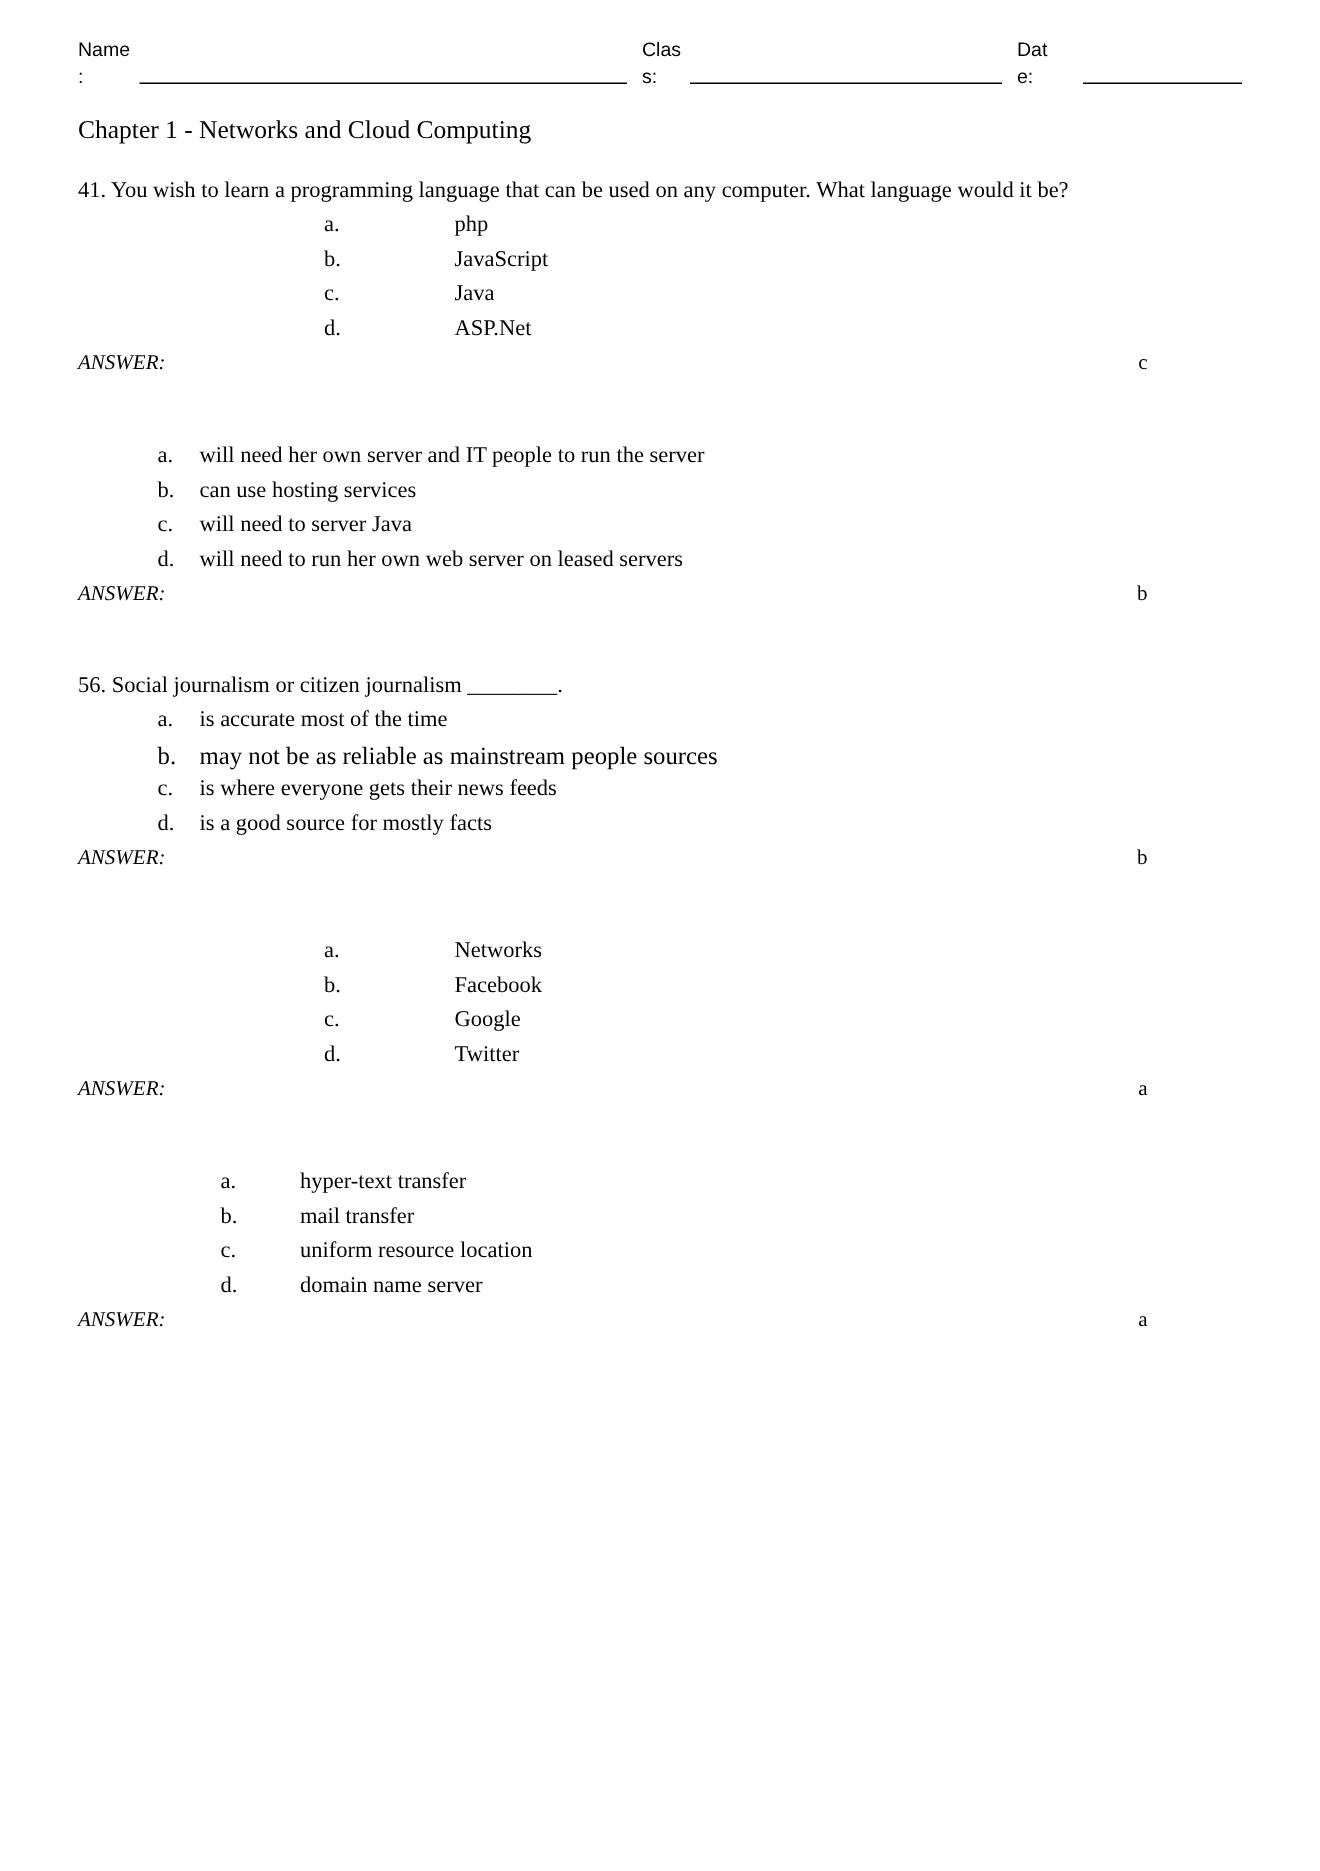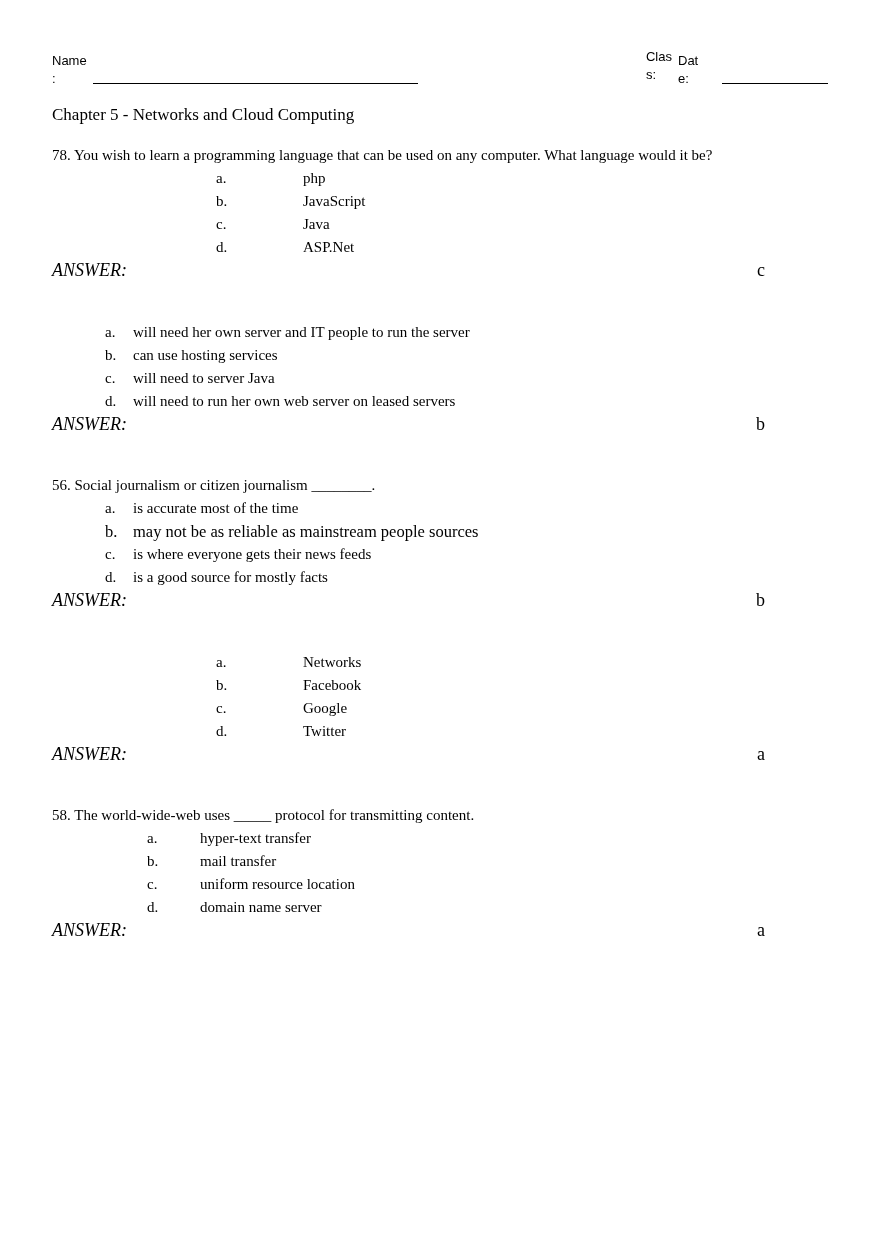--- a/index.html
+++ b/index.html
@@ -4,31 +4,31 @@
 <style>
   * { margin: 0; padding: 0; box-sizing: border-box; }
   html, body { background: #ffffff; }
   body {
     width: 880px;
     min-height: 1247px;
     font-family: "Liberation Serif", serif;
     color: #000000;
     position: relative;
   }
-  .page { padding: 48px 52px 40px 52px; }
+  .page { padding: 24px 52px 40px 52px; }
 
   
   .page-header {
     display: flex;
     align-items: flex-end;
     width: 100%;
   }
   .hdr-field { display: flex; align-items: flex-end; }
   .hdr-field.col-name  { width: 376px; }
-  .hdr-field.col-class { width: 250px; flex-direction: column; }
+  .hdr-field.col-class { width: 250px; }
   .hdr-field.col-date  { flex: 1; gap: 18px; }
   .hdr-label {
     font-family: "Liberation Sans", sans-serif;
     font-size: 13px;
     line-height: 1.35;
     padding-right: 6px;
   }
   .hdr-label span { display: block; }
   .hdr-line {
     flex: 1;
@@ -58,21 +58,21 @@
   .indent-wide   .letter { width: 87px; }
   .indent-narrow { padding-left: 53px; }
   .indent-narrow .letter { width: 28px; }
   .indent-mid    { padding-left: 95px; }
   .indent-mid    .letter { width: 53px; }
   .opt-large { font-size: 16.5px; }
 
   .answer-row {
     display: flex;
     justify-content: space-between;
-    font-size: 18px;
+    font-size: 14px;
     line-height: 23px;
   }
   .answer-label { font-style: italic; }
   .answer-letter { padding-right: 63px; }
 </style>
 </head>
 <body>
 
 <div class="page">
 
@@ -93,24 +93,24 @@
     </div>
     <div class="hdr-field col-date">
       <div class="hdr-label">
         <span>Dat</span>
         <span>e:</span>
       </div>
       <div class="hdr-line"></div>
     </div>
   </header>
 
-  <h1 class="chapter-title">Chapter 5 - Networks and Cloud Computing</h1>
+  <h1 class="chapter-title">Chapter 1 - Networks and Cloud Computing</h1>
 
   <section class="question-block first">
-    <p class="q-line"><span>78.</span> <span>You wish to learn a programming language that can be used on any computer. What language would it be?</span></p>
+    <p class="q-line"><span>41.</span> <span>You wish to learn a programming language that can be used on any computer. What language would it be?</span></p>
     <div class="options">
       <div class="opt indent-wide">
           <span class="letter">a.</span>
           <span class="opt-text">php</span>
         </div>
       <div class="opt indent-wide">
           <span class="letter">b.</span>
           <span class="opt-text">JavaScript</span>
         </div>
       <div class="opt indent-wide">
@@ -198,21 +198,20 @@
           <span class="opt-text">Twitter</span>
         </div>
     </div>
     <div class="answer-row">
       <span class="answer-label">ANSWER:</span>
       <span class="answer-letter">a</span>
     </div>
   </section>
 
   <section class="question-block">
-    <p class="q-line"><span>58.</span> <span>The world-wide-web uses _____ protocol for transmitting content.</span></p>
     <div class="options">
       <div class="opt indent-mid">
           <span class="letter">a.</span>
           <span class="opt-text">hyper-text transfer</span>
         </div>
       <div class="opt indent-mid">
           <span class="letter">b.</span>
           <span class="opt-text">mail transfer</span>
         </div>
       <div class="opt indent-mid">

